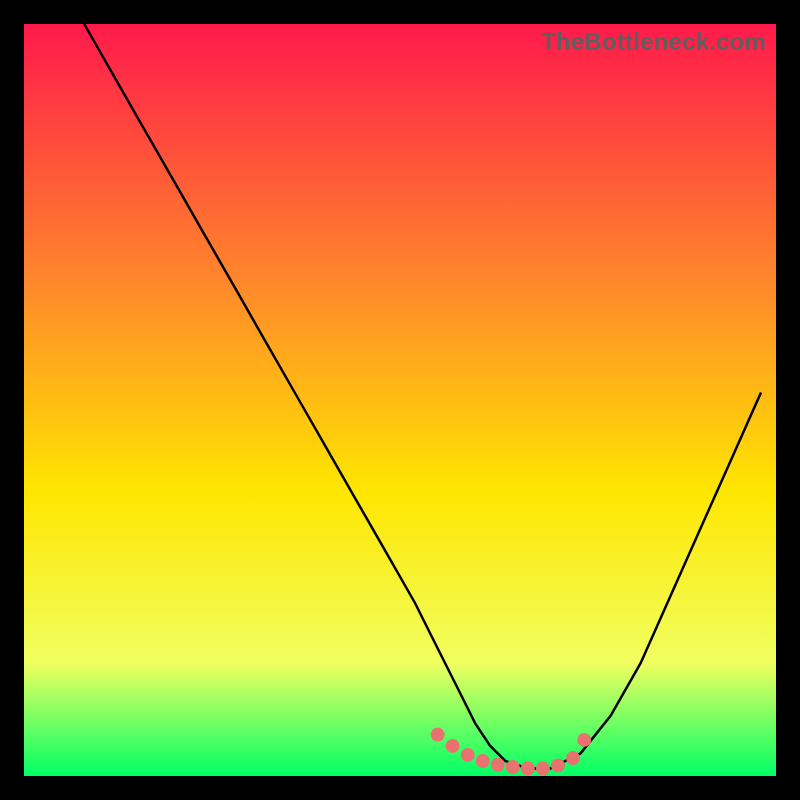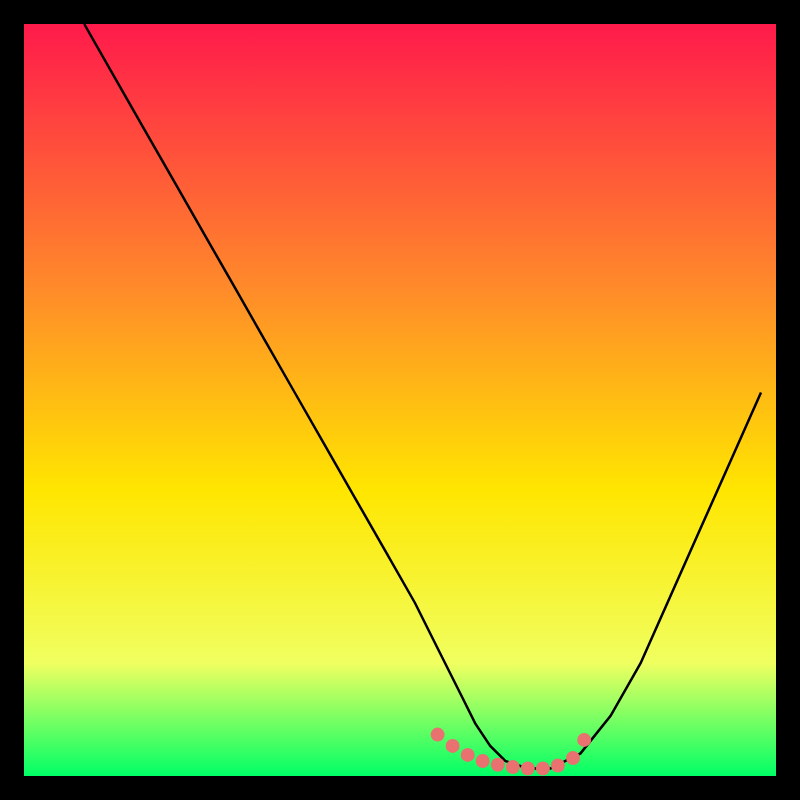--- a/index.html
+++ b/index.html
@@ -32,14 +32,15 @@
           <circle cx="458.7" cy="737.0" r="7" fill="#e9716f"></circle>
           <circle cx="473.8" cy="740.7" r="7" fill="#e9716f"></circle>
           <circle cx="488.8" cy="743.0" r="7" fill="#e9716f"></circle>
           <circle cx="503.8" cy="744.5" r="7" fill="#e9716f"></circle>
           <circle cx="518.9" cy="744.5" r="7" fill="#e9716f"></circle>
           <circle cx="533.9" cy="741.5" r="7" fill="#e9716f"></circle>
           <circle cx="549.0" cy="734.0" r="7" fill="#e9716f"></circle>
           <circle cx="560.2" cy="715.9" r="7" fill="#e9716f"></circle>
         </g>
     </svg>
+    <div class="watermark">TheBottleneck.com</div>
   </div>
 </div>
 
 </body></html>

